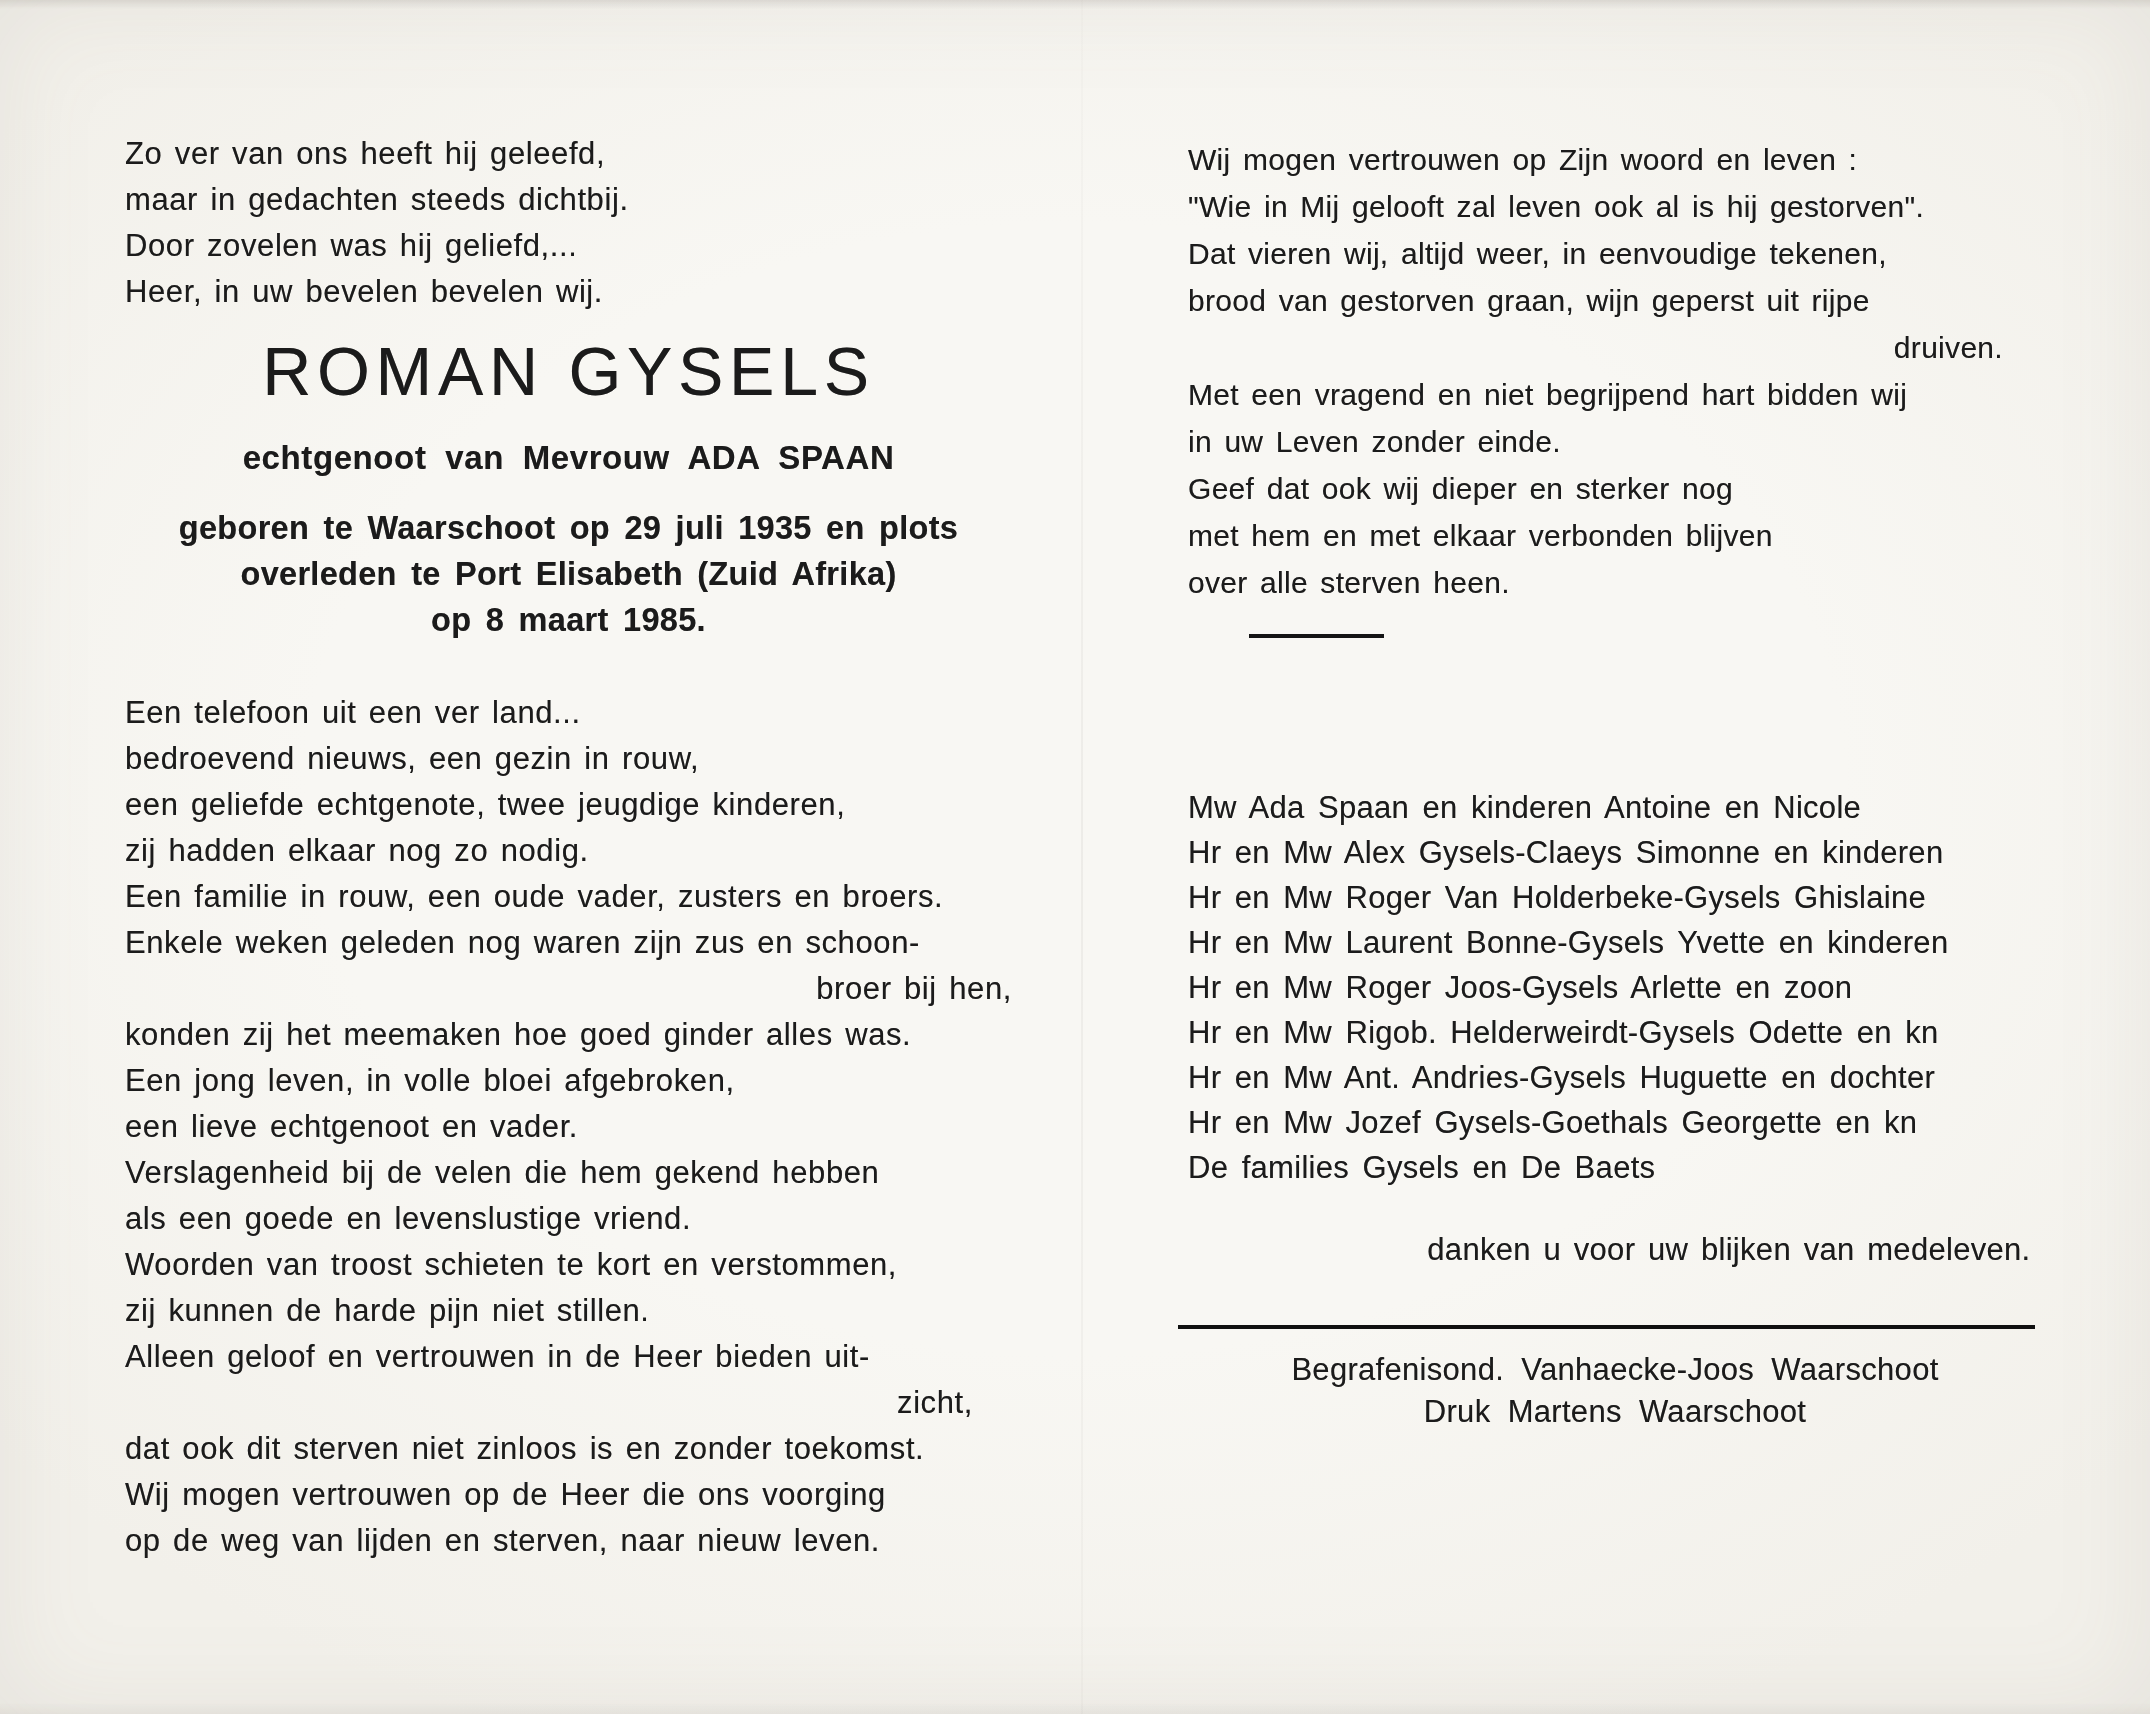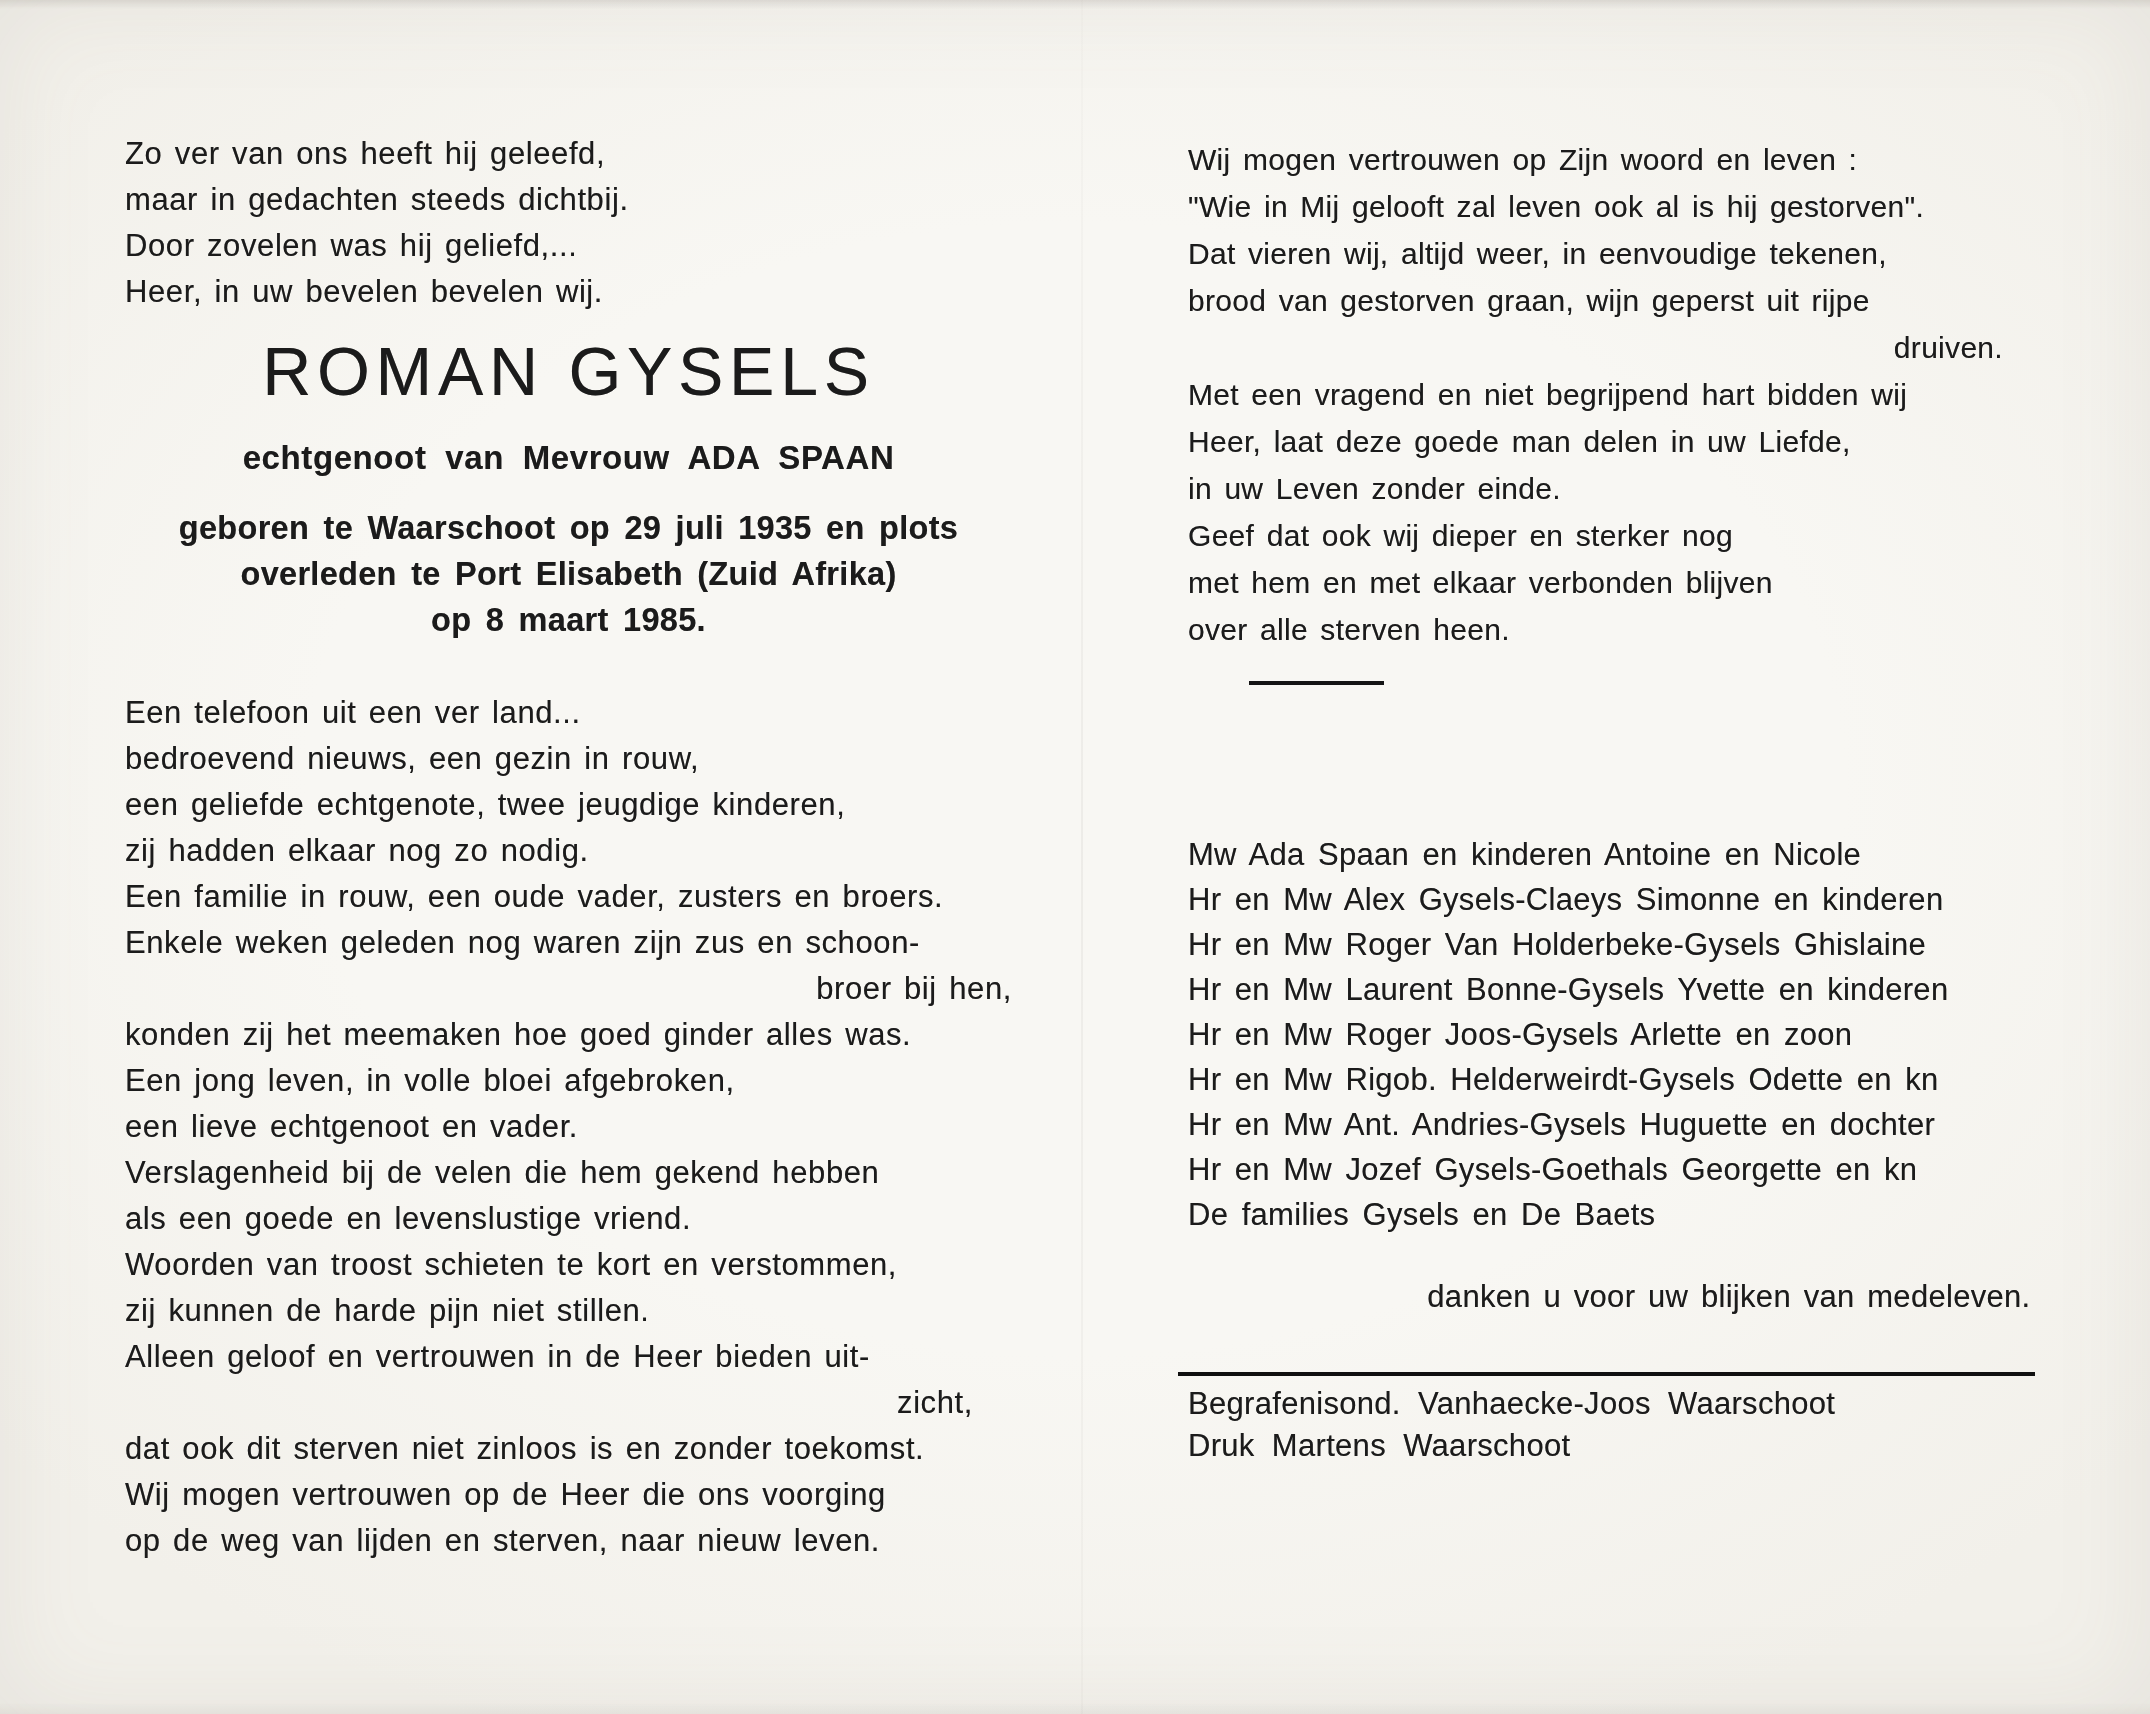--- a/index.html
+++ b/index.html
@@ -129,22 +129,22 @@
   }
   .long-rule {
     margin-top: 56px;
     margin-left: -9.6px;
     width: 857px;
     height: 4.5px;
     background: #101010;
     box-shadow: 0 0 0.6px rgba(15,15,15,0.5);
   }
   .footer-block {
-    margin-top: 7px;
-    text-align: left;
+    margin-top: 20px;
+    text-align: center;
   }
   .footer-block div {
     font-size: 31px;
     line-height: 42px;
     letter-spacing: 0.3px;
     word-spacing: 8.3px;
   }
 </style>
 </head>
 <body>
@@ -196,21 +196,20 @@
 
   <div class="col-right">
 
     <div class="prayer-block ink">
       <div>Wij mogen vertrouwen op Zijn woord en leven :</div>
       <div>"Wie in Mij gelooft zal leven ook al is hij gestorven".</div>
       <div>Dat vieren wij, altijd weer, in eenvoudige tekenen,</div>
       <div>brood van gestorven graan, wijn geperst uit rijpe</div>
       <div class="align-r pad-r">druiven.</div>
       <div>Met een vragend en niet begrijpend hart bidden wij</div>
-      <div>Heer, laat deze goede man delen in uw Liefde,</div>
       <div>in uw Leven zonder einde.</div>
       <div>Geef dat ook wij dieper en sterker nog</div>
       <div>met hem en met elkaar verbonden blijven</div>
       <div>over alle sterven heen.</div>
     </div>
 
     <div class="short-divider"></div>
 
     <div class="family-block ink">
       <div>Mw Ada Spaan en kinderen Antoine en Nicole</div>

